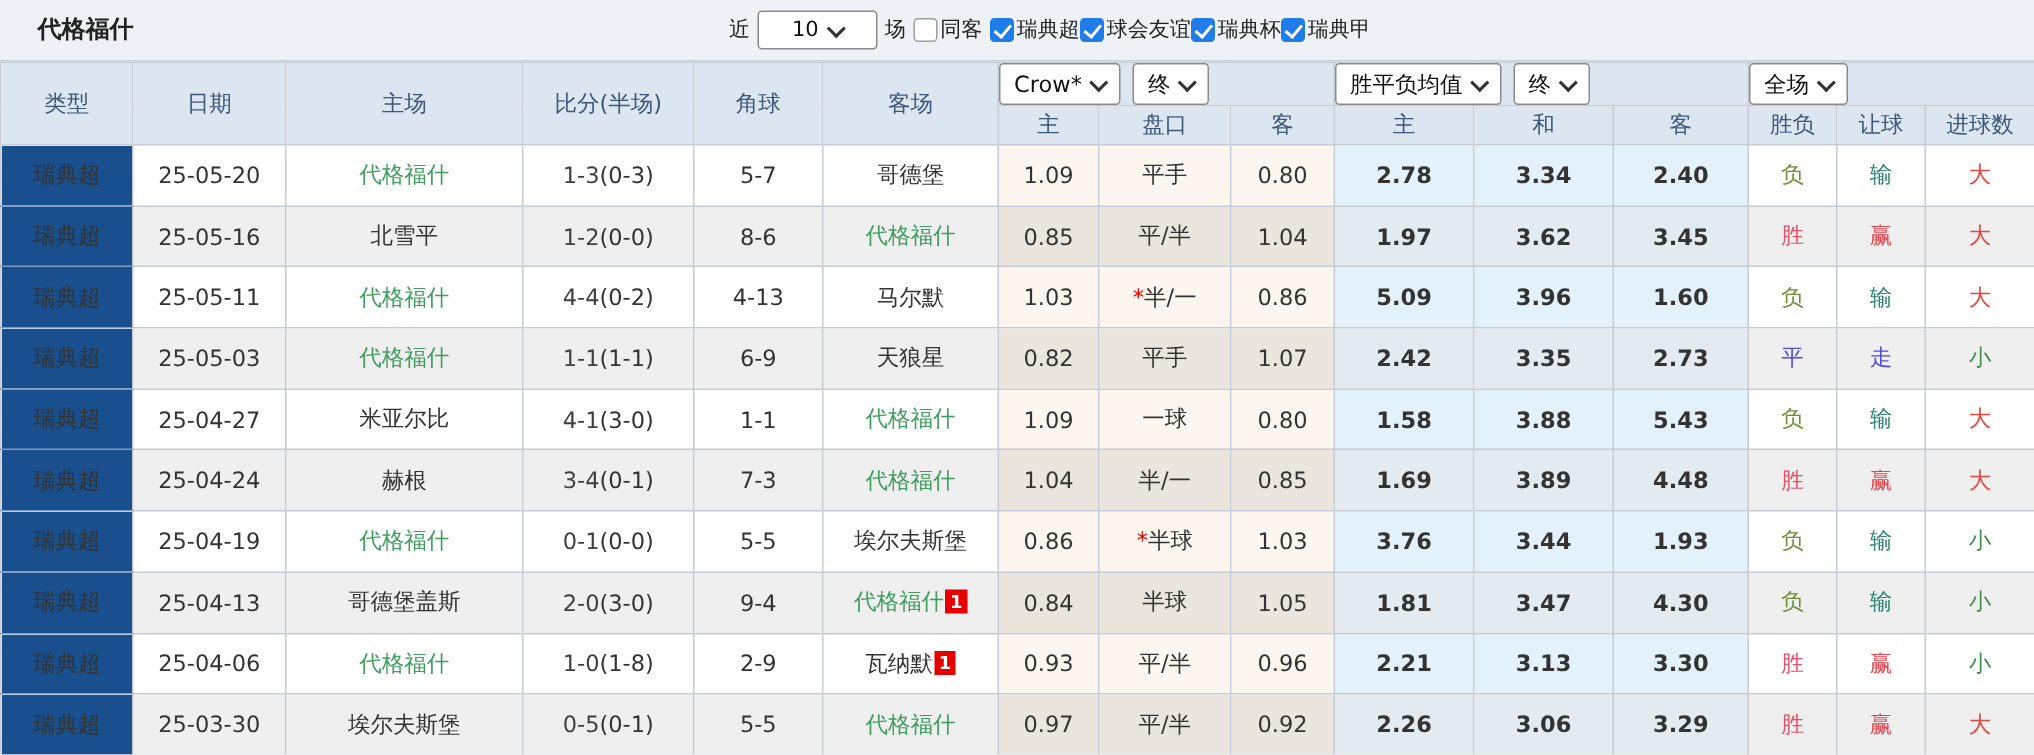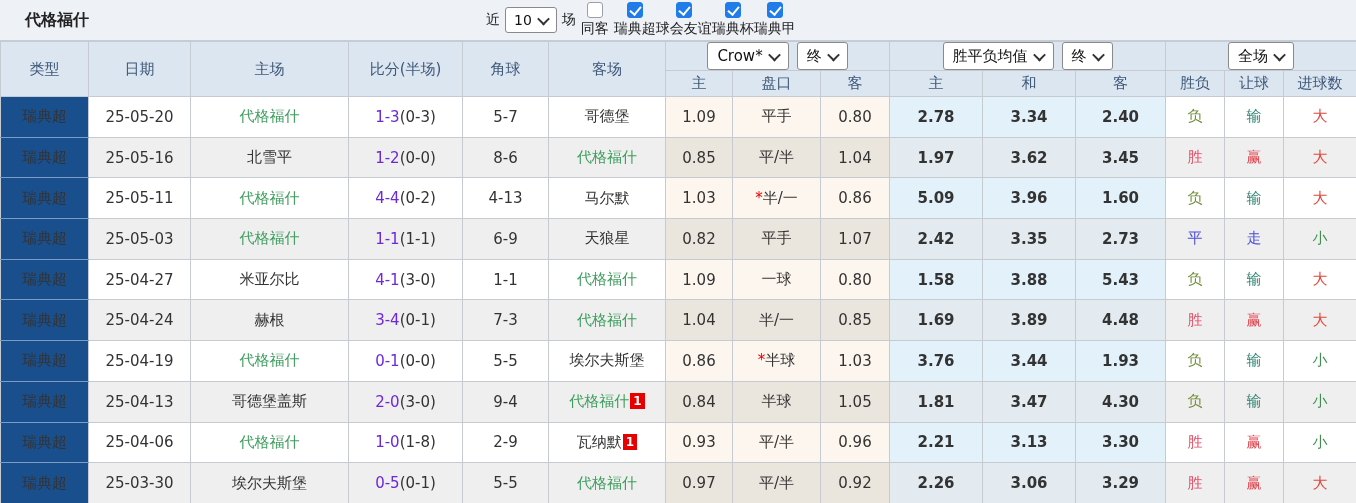--- a/index.html
+++ b/index.html
@@ -17,54 +17,54 @@
   .topbar .title{
     position:absolute;left:25px;top:50%;transform:translateY(-50%);
     font-size:16px;font-weight:bold;color:#222;
   }
   .controls{
     position:absolute;left:486px;top:50%;transform:translateY(-50%);
     display:flex;align-items:center;gap:5px;font-size:14px;color:#222;white-space:nowrap;
   }
   .fake-select{
     display:inline-flex;align-items:center;gap:7px;background:#fff;
-    border:1px solid #8a8a8a;border-radius:3px;padding:2px 8px;height:20px;
+    border:1px solid #8a8a8a;border-radius:3px;padding:2px 22px;height:20px;
     font-size:14px;color:#111;cursor:default;
   }
   .chev{width:7px;height:7px;border-right:2px solid #333;border-bottom:2px solid #333;
     transform:rotate(45deg) translate(-1px,-1px);display:inline-block;}
   .cb{width:16px;height:16px;border-radius:3px;border:1px solid #9aa0a6;background:#fff;
     display:inline-block;position:relative;box-sizing:border-box;flex:0 0 auto;}
   .cb.checked{background:#1f7ce8;border-color:#1f7ce8;}
   .cb.checked::after{content:'';position:absolute;left:4px;top:1px;width:5px;height:9px;
     border:solid #fff;border-width:0 2px 2px 0;transform:rotate(40deg);}
-  .filter{display:inline-flex;align-items:center;gap:2px;flex-direction:column;}
+  .filter{display:inline-flex;align-items:center;gap:2px;}
   
   table.match{border-collapse:collapse;table-layout:fixed;width:1356px;}
   .match th,.match td{
     border:1px solid #c6cbd2;text-align:center;vertical-align:middle;
     padding:0;overflow:hidden;white-space:nowrap;box-sizing:border-box;
   }
   .match thead th,.match thead td{background:#dce6f1;color:#3e5878;font-weight:normal;font-size:15px;}
   .match thead tr.selrow{height:29px;}
   .match thead tr.subrow{height:26px;}
   .match thead .selcell{vertical-align:middle;}
-  .selwrap{display:flex;justify-content:center;align-items:center;gap:8px;}
+  .selwrap{display:flex;align-items:center;gap:8px;}
   .hdr-select{height:24px;font-size:15px;padding:1px 9px;}
   .match tbody tr{height:40.7px;}
   .match tbody td{font-size:15px;color:#333;}
   .match tbody tr.even td{background:#efefef;}
   td.c-type{background:#1a4f8e !important;color:#fffdf2;border-bottom-color:#7d9cc4;border-top-color:#7d9cc4;}
   td.c-odd{background-color:rgba(244,226,200,0.30);}
   tr.even td.c-odd{background-color:#ebe6dd !important;}
   td.c-avg{background-color:rgba(176,216,242,0.35);font-weight:bold;}
   tr.even td.c-avg{background-color:#e3ebf0 !important;}
   .team{color:#333;}
   .team.self{color:#3f9e5e;}
-  .score-main{color:#6d28d9;}
+  .score-main{color:#404040;}
   .score-half{color:#333;}
   .star{color:#e60000;}
   .badge{display:inline-block;background:#e60000;color:#fff;font-size:12px;font-weight:bold;
     line-height:16px;padding:0 3px;margin-left:1px;vertical-align:1px;}
 </style>
 </head>
 <body>
 
 <div class="app">
 

